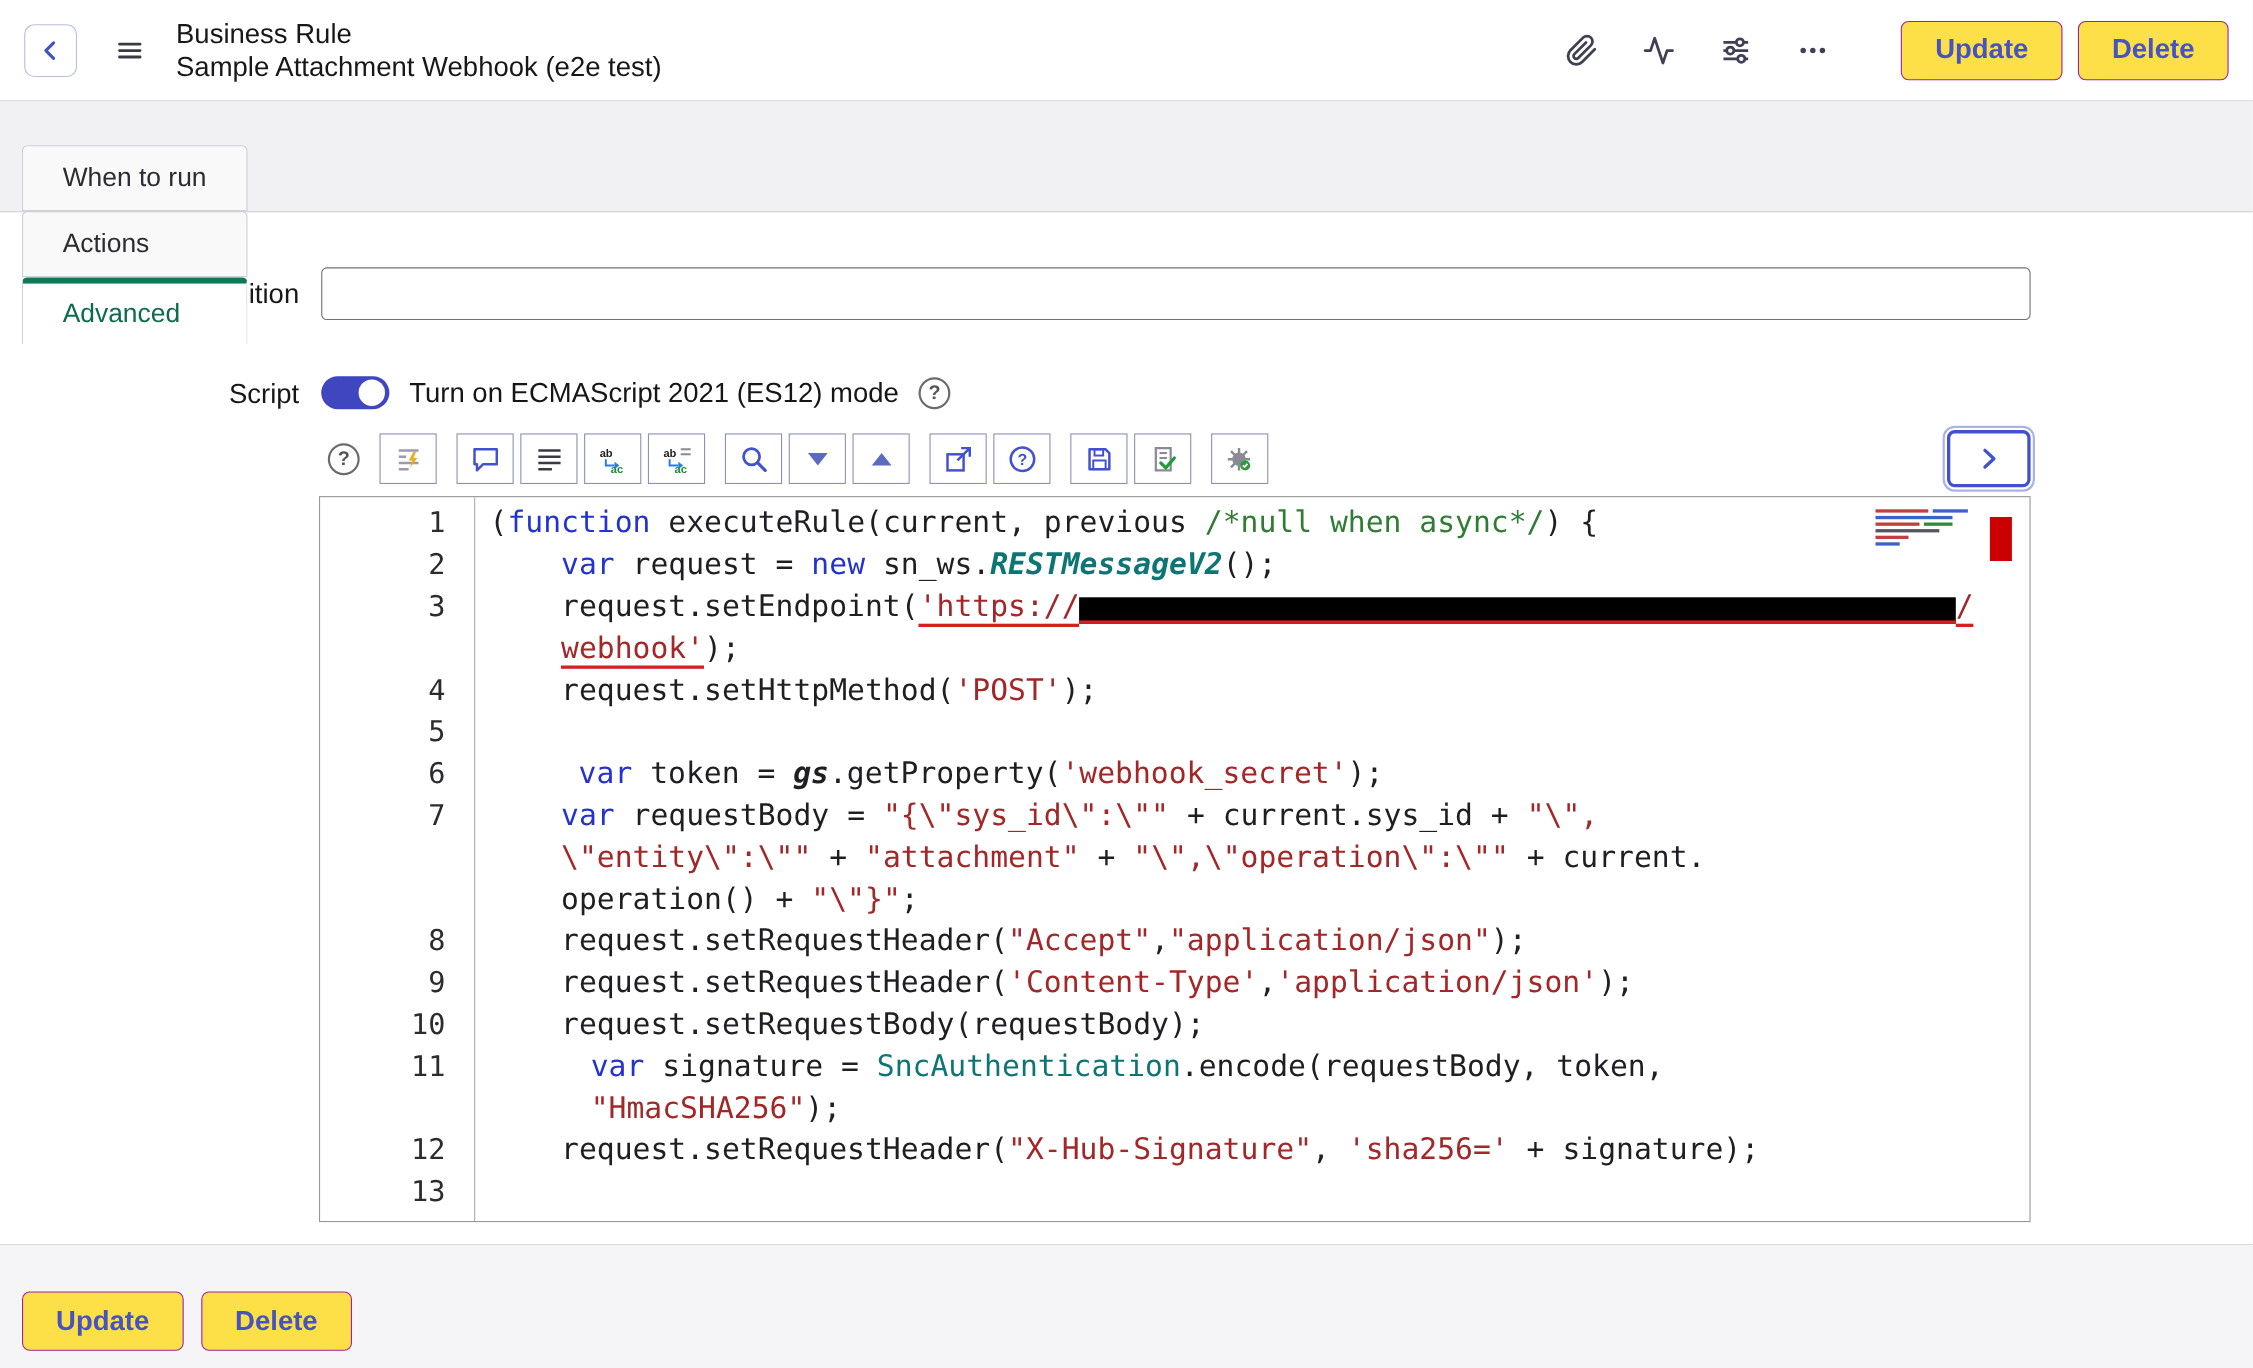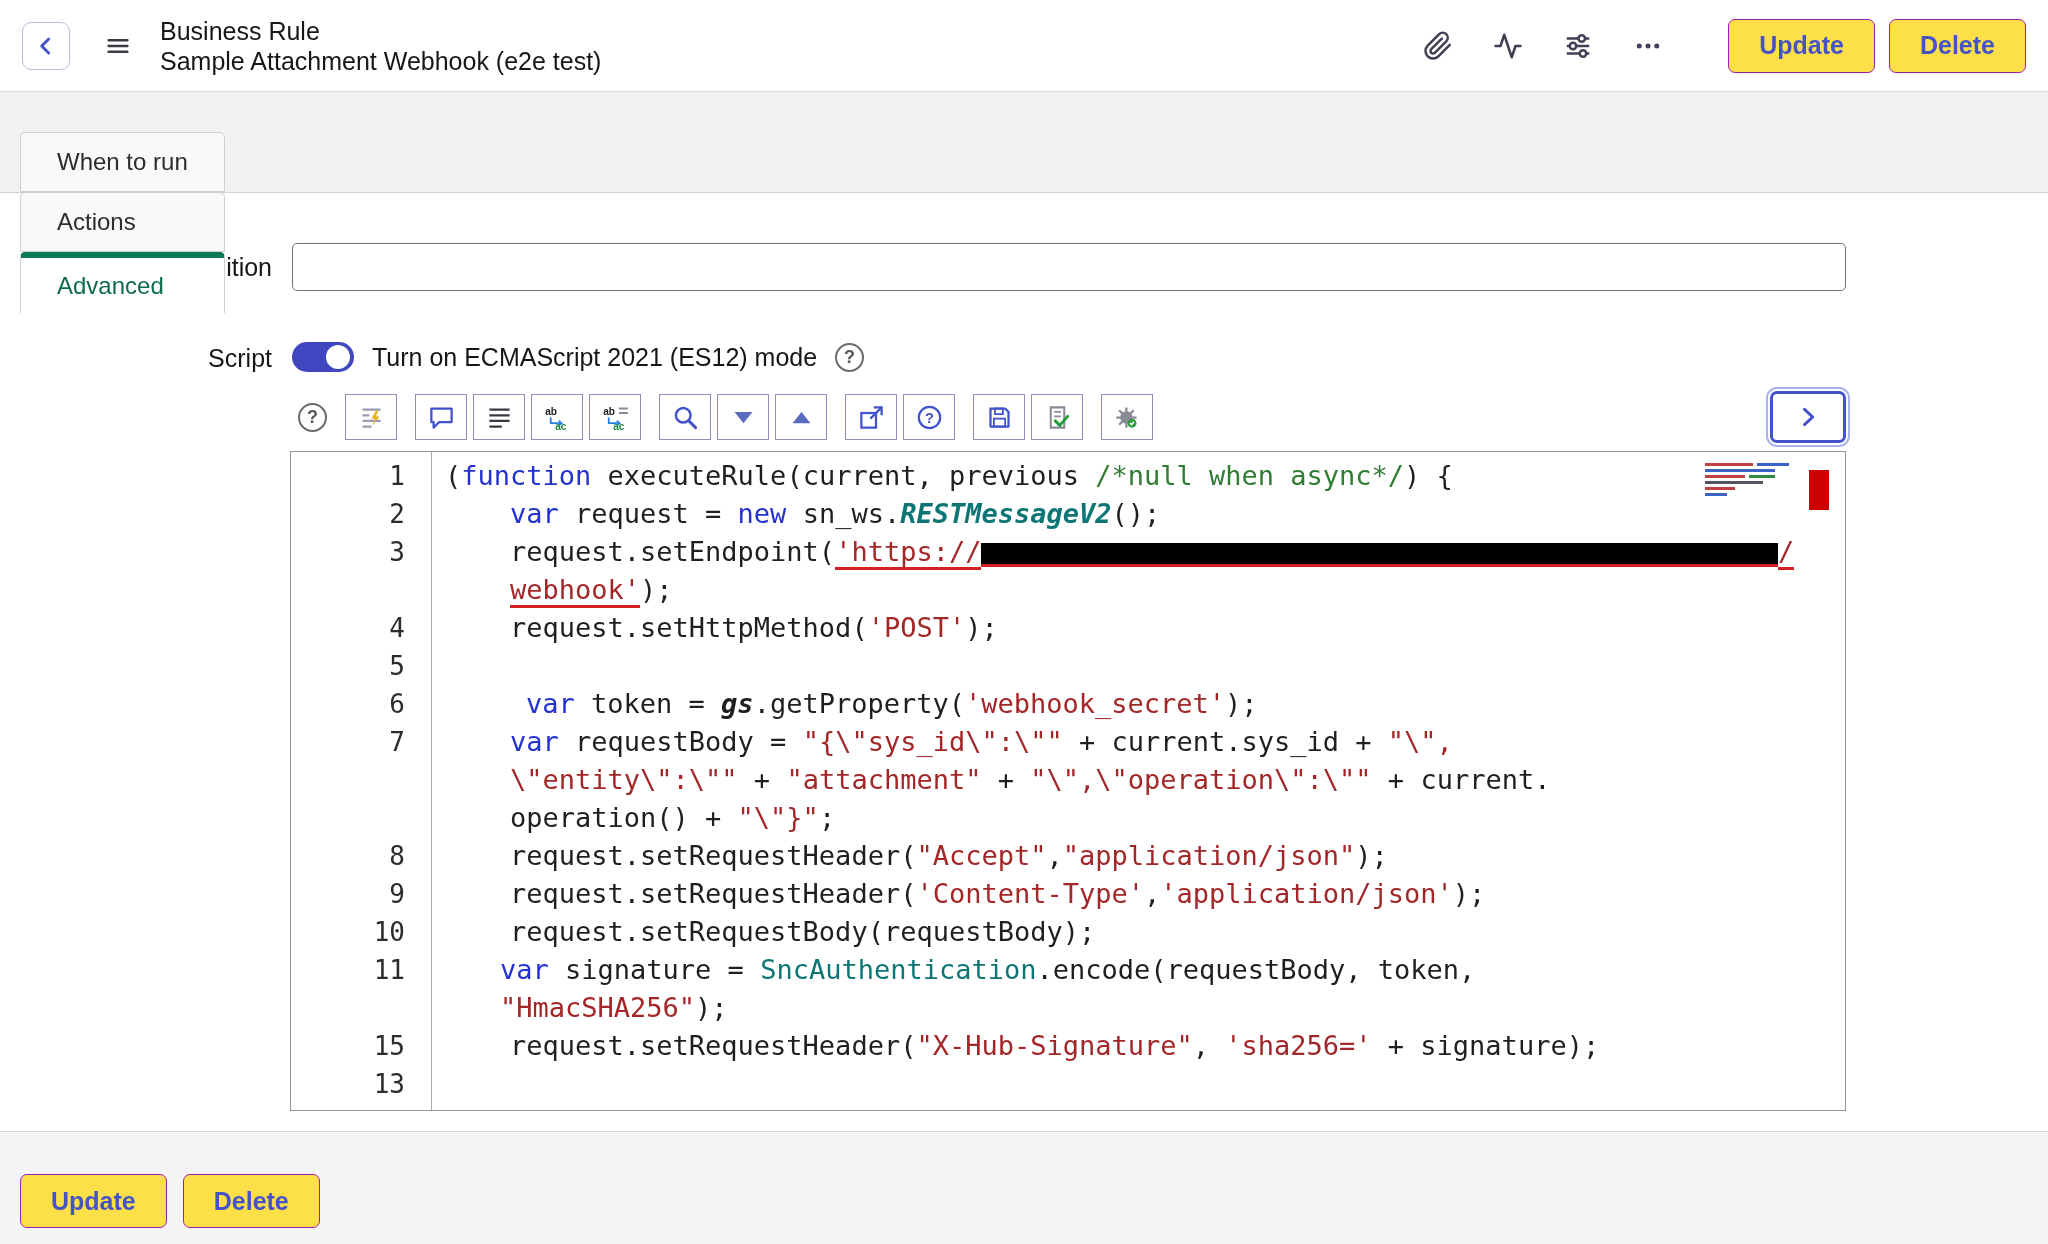--- a/index.html
+++ b/index.html
@@ -316,27 +316,27 @@
           </div>
         </div>
         <div class="line-row">
           <div class="gutter">10</div>
           <div class="code-cell" style="padding-left: 14px; text-indent: 0px; margin-left: 0px;">
             <div class="code-line" style="padding-left: 4ch;"><span class="seg-p">request.setRequestBody(requestBody);</span></div>
           </div>
         </div>
         <div class="line-row">
           <div class="gutter">11</div>
-          <div class="code-cell" style="padding-left: 4px; text-indent: 0px; margin-left: 0px;">
+          <div class="code-cell" style="padding-left: 24px; text-indent: 0px; margin-left: 17px;">
             <div class="code-line" style="padding-left: 4ch;"><span class="seg-k">var</span><span class="seg-p"> signature = </span><span class="seg-t2">SncAuthentication</span><span class="seg-p">.encode(requestBody, token,</span></div>
             <div class="code-line" style="padding-left: 4ch;"><span class="seg-s">"HmacSHA256"</span><span class="seg-p">);</span></div>
           </div>
         </div>
         <div class="line-row">
-          <div class="gutter">15</div>
+          <div class="gutter">12</div>
           <div class="code-cell" style="padding-left: 14px; text-indent: 0px; margin-left: 0px;">
             <div class="code-line" style="padding-left: 4ch;"><span class="seg-p">request.setRequestHeader(</span><span class="seg-s">"X-Hub-Signature"</span><span class="seg-p">, </span><span class="seg-s">'sha256='</span><span class="seg-p"> + signature);</span></div>
           </div>
         </div>
         <div class="line-row">
           <div class="gutter">13</div>
           <div class="code-cell" style="padding-left: 14px; text-indent: 0px; margin-left: 0px;">
             <div class="code-line" style="padding-left: 4ch;">&nbsp;</div>
           </div>
         </div>

